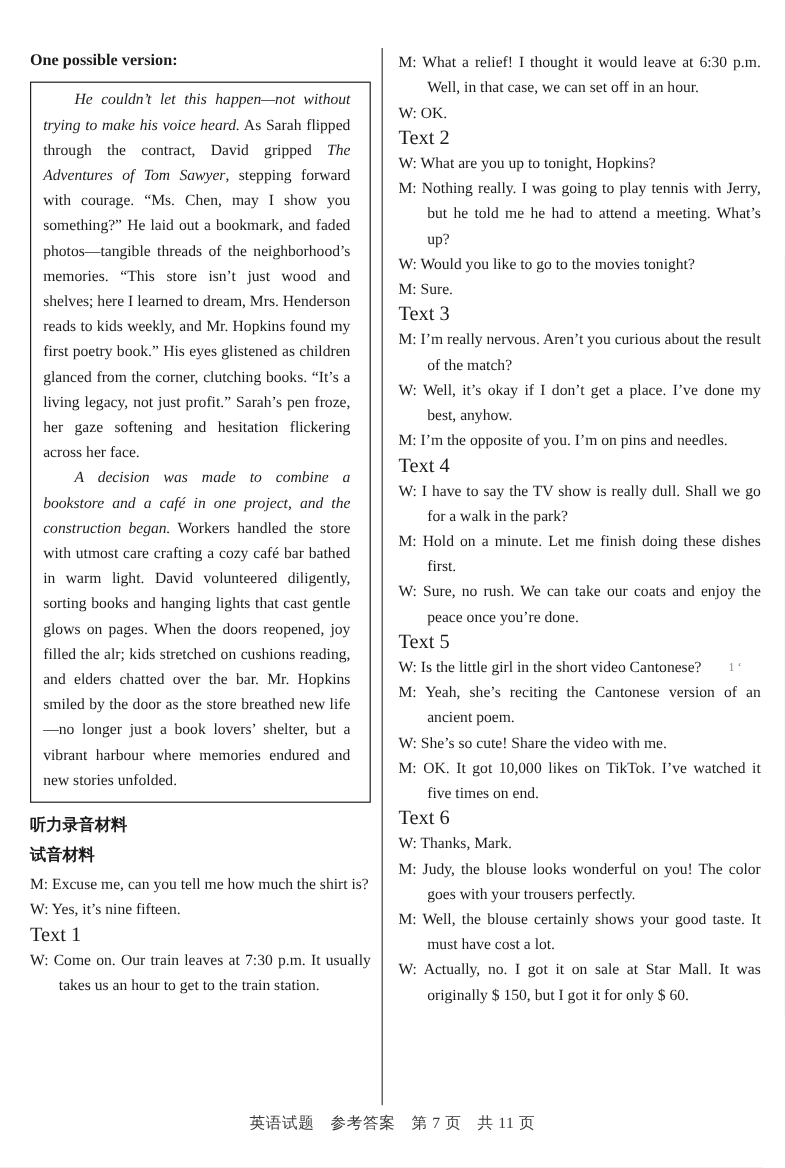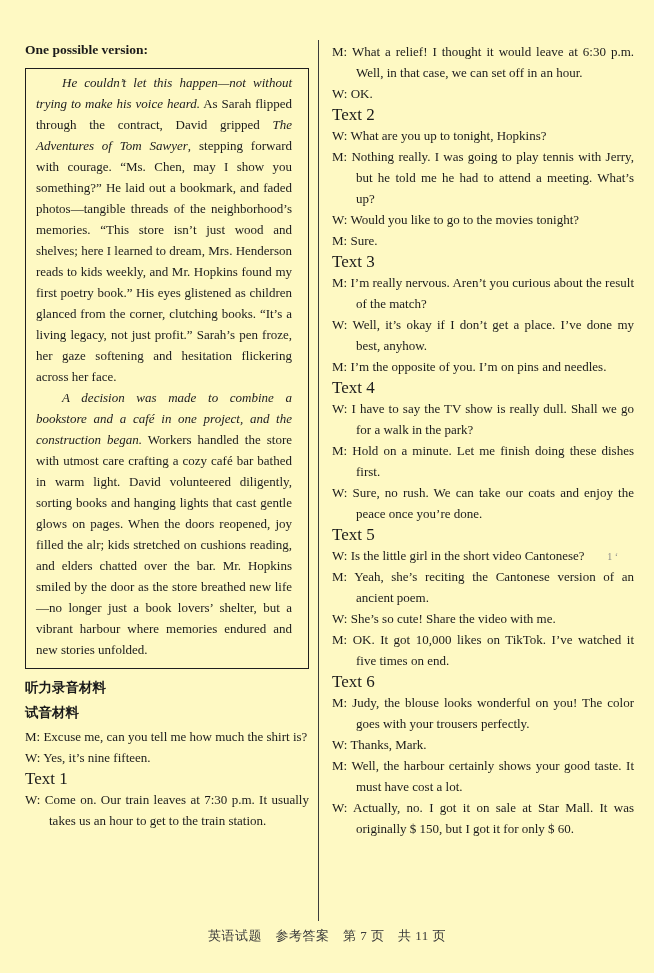--- a/index.html
+++ b/index.html
@@ -1,21 +1,21 @@
 <!DOCTYPE html>
 <html><head>
 <meta charset="utf-8">
 <style>
   html, body { margin: 0; padding: 0; background: #e8e8e8; }
   .page {
     position: relative;
     width: 654px;
     height: 973px;
     margin: 0 auto;
-    background: #fef9c3;
+    background: #ffffff;
     font-family: "Liberation Serif", "DejaVu Serif", serif;
     color: #1b1b1b;
     overflow: hidden;
   }
   .columns {
     position: absolute;
     top: 40px; left: 25px; right: 20px; bottom: 52px;
     display: flex;
   }
   .col-left { width: 284px; flex: none; }
@@ -126,23 +126,23 @@
           <div class="text-header">Text 4</div>
           <div class="dialog-line"><span class="speaker">W: </span><span class="dialog-text">I have to say the TV show is really dull. Shall we go for a walk in the park?</span></div>
           <div class="dialog-line"><span class="speaker">M: </span><span class="dialog-text">Hold on a minute. Let me finish doing these dishes first.</span></div>
           <div class="dialog-line"><span class="speaker">W: </span><span class="dialog-text">Sure, no rush. We can take our coats and enjoy the peace once you’re done.</span></div>
           <div class="text-header">Text 5</div>
           <div class="dialog-line"><span class="speaker">W: </span><span class="dialog-text">Is the little girl in the short video Cantonese?</span><span class="artifact">1 ʻ</span></div>
           <div class="dialog-line"><span class="speaker">M: </span><span class="dialog-text">Yeah, she’s reciting the Cantonese version of an ancient poem.</span></div>
           <div class="dialog-line"><span class="speaker">W: </span><span class="dialog-text">She’s so cute! Share the video with me.</span></div>
           <div class="dialog-line"><span class="speaker">M: </span><span class="dialog-text">OK. It got 10,000 likes on TikTok. I’ve watched it five times on end.</span></div>
           <div class="text-header">Text 6</div>
+          <div class="dialog-line"><span class="speaker">W: </span><span class="dialog-text">Thanks, Mark.</span></div>
           <div class="dialog-line"><span class="speaker">M: </span><span class="dialog-text">Judy, the blouse looks wonderful on you! The color goes with your trousers perfectly.</span></div>
-          <div class="dialog-line"><span class="speaker">W: </span><span class="dialog-text">Thanks, Mark.</span></div>
-          <div class="dialog-line"><span class="speaker">M: </span><span class="dialog-text">Well, the harbour certainly shows your good taste. It must have cost a lot.</span></div>
+          <div class="dialog-line"><span class="speaker">M: </span><span class="dialog-text">Well, the blouse certainly shows your good taste. It must have cost a lot.</span></div>
           <div class="dialog-line"><span class="speaker">W: </span><span class="dialog-text">Actually, no. I got it on sale at Star Mall. It was originally $ 150, but I got it for only $ 60.</span></div>
         </div>
     </div>
 
   </div>
 
   <div class="footer">英语试题　参考答案　第 7 页　共 11 页</div>
 </div>
 
 </body></html>

